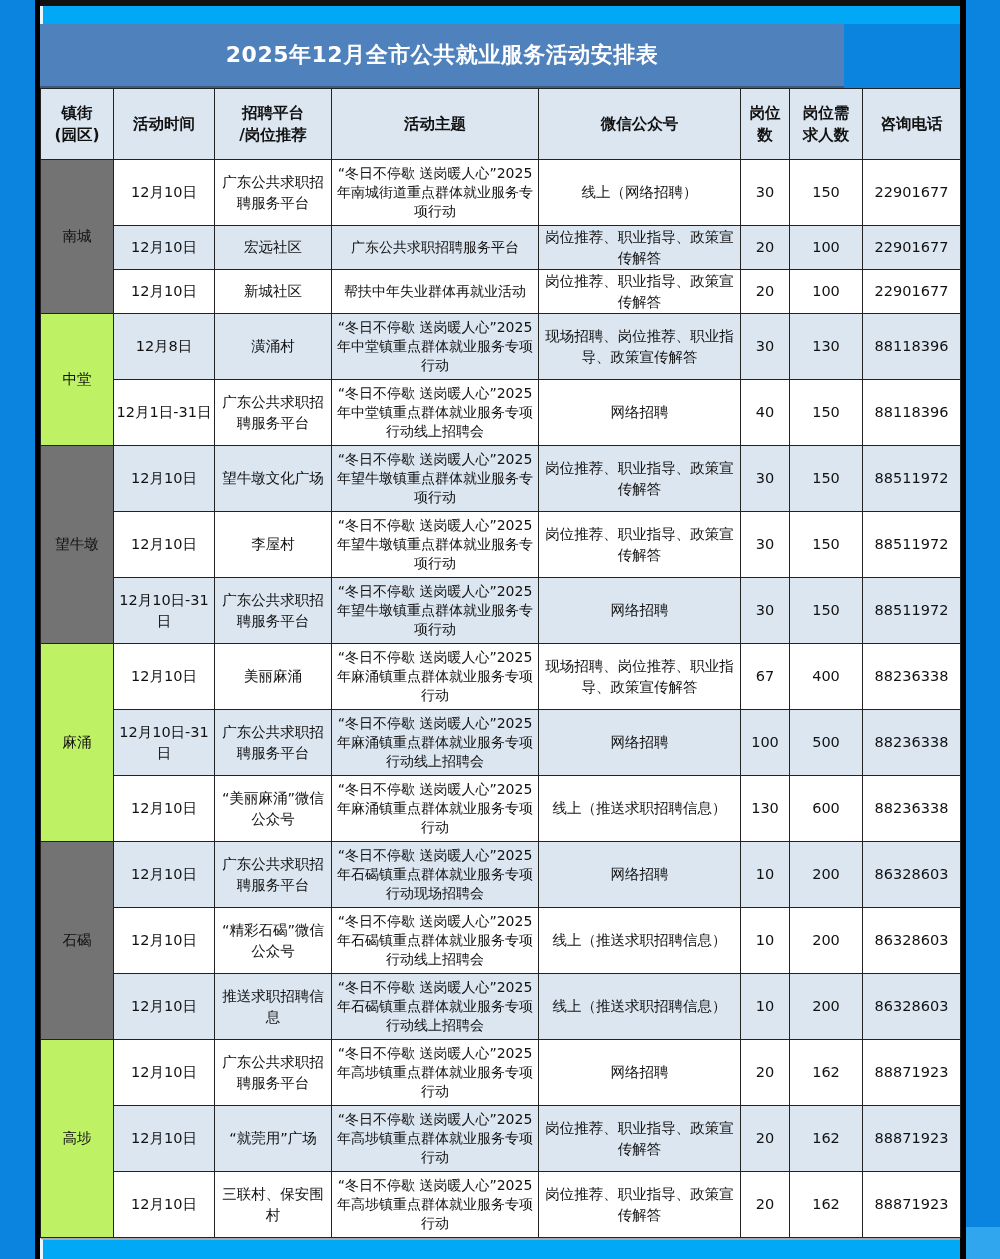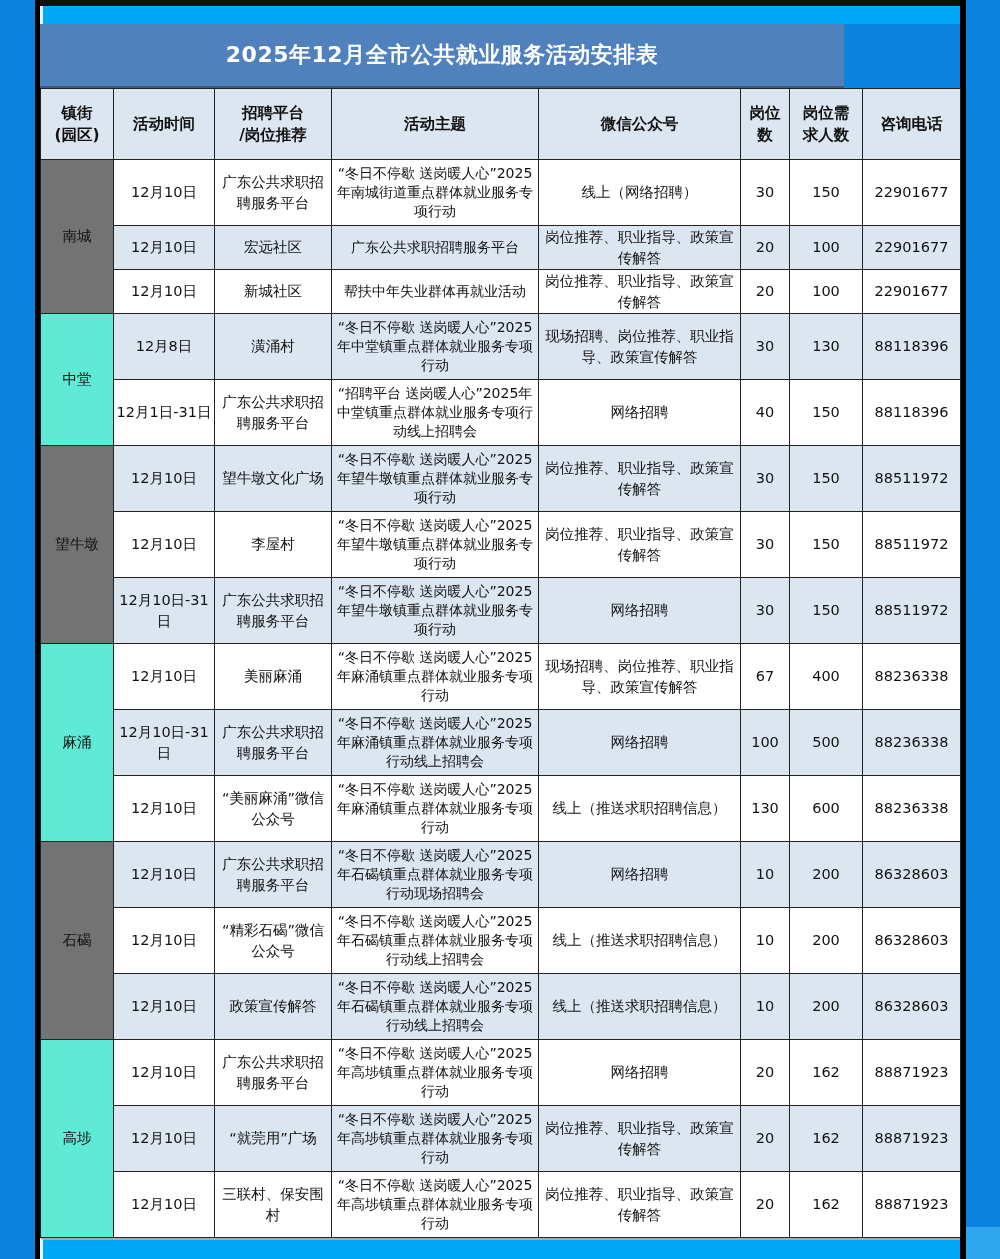--- a/index.html
+++ b/index.html
@@ -27,21 +27,21 @@
     border:1px solid #222; text-align:center; vertical-align:middle;
     font-size:14.5px; line-height:21px; color:#111; padding:0 2px;
     overflow:hidden;
   }
   th { background:#dce6f1; font-weight:bold; font-size:15.5px; line-height:22px; height:70px; }
   tr.r td { height:65px; }
   tr.r.short td { height:43px; }
   tr.alt td.c { background:#dce6f1; }
   td.c { background:#fff; }
   td.town { background:#737373; }
-  td.town.w { background:#5eead4; }
+  td.town.w { background:#bef264; }
   td.theme { font-size:14px; line-height:19px; }
 </style>
 </head>
 <body>
 
 <div class="frame-top"></div>
 <div class="frame-left"></div>
 <div class="frame-right"></div>
 <div class="top-band"></div>
 
@@ -107,21 +107,21 @@
         <td class="c">潢涌村</td>
         <td class="c theme">“冬日不停歇 送岗暖人心”2025年中堂镇重点群体就业服务专项行动</td>
         <td class="c">现场招聘、岗位推荐、职业指导、政策宣传解答</td>
         <td class="c">30</td>
         <td class="c">130</td>
         <td class="c">88118396</td>
       </tr>
       <tr class="r">
         <td class="c">12月1日-31日</td>
         <td class="c">广东公共求职招聘服务平台</td>
-        <td class="c theme">“招聘平台 送岗暖人心”2025年中堂镇重点群体就业服务专项行动线上招聘会</td>
+        <td class="c theme">“冬日不停歇 送岗暖人心”2025年中堂镇重点群体就业服务专项行动线上招聘会</td>
         <td class="c">网络招聘</td>
         <td class="c">40</td>
         <td class="c">150</td>
         <td class="c">88118396</td>
       </tr>
 
       <tr class="r alt">
         <td class="town" rowspan="3">望牛墩</td>
         <td class="c">12月10日</td>
         <td class="c">望牛墩文化广场</td>
@@ -193,21 +193,21 @@
         <td class="c">12月10日</td>
         <td class="c">“精彩石碣”微信公众号</td>
         <td class="c theme">“冬日不停歇 送岗暖人心”2025年石碣镇重点群体就业服务专项行动线上招聘会</td>
         <td class="c">线上（推送求职招聘信息）</td>
         <td class="c">10</td>
         <td class="c">200</td>
         <td class="c">86328603</td>
       </tr>
       <tr class="r alt">
         <td class="c">12月10日</td>
-        <td class="c">政策宣传解答</td>
+        <td class="c">推送求职招聘信息</td>
         <td class="c theme">“冬日不停歇 送岗暖人心”2025年石碣镇重点群体就业服务专项行动线上招聘会</td>
         <td class="c">线上（推送求职招聘信息）</td>
         <td class="c">10</td>
         <td class="c">200</td>
         <td class="c">86328603</td>
       </tr>
 
       <tr class="r">
         <td class="town w" rowspan="3">高埗</td>
         <td class="c">12月10日</td>

